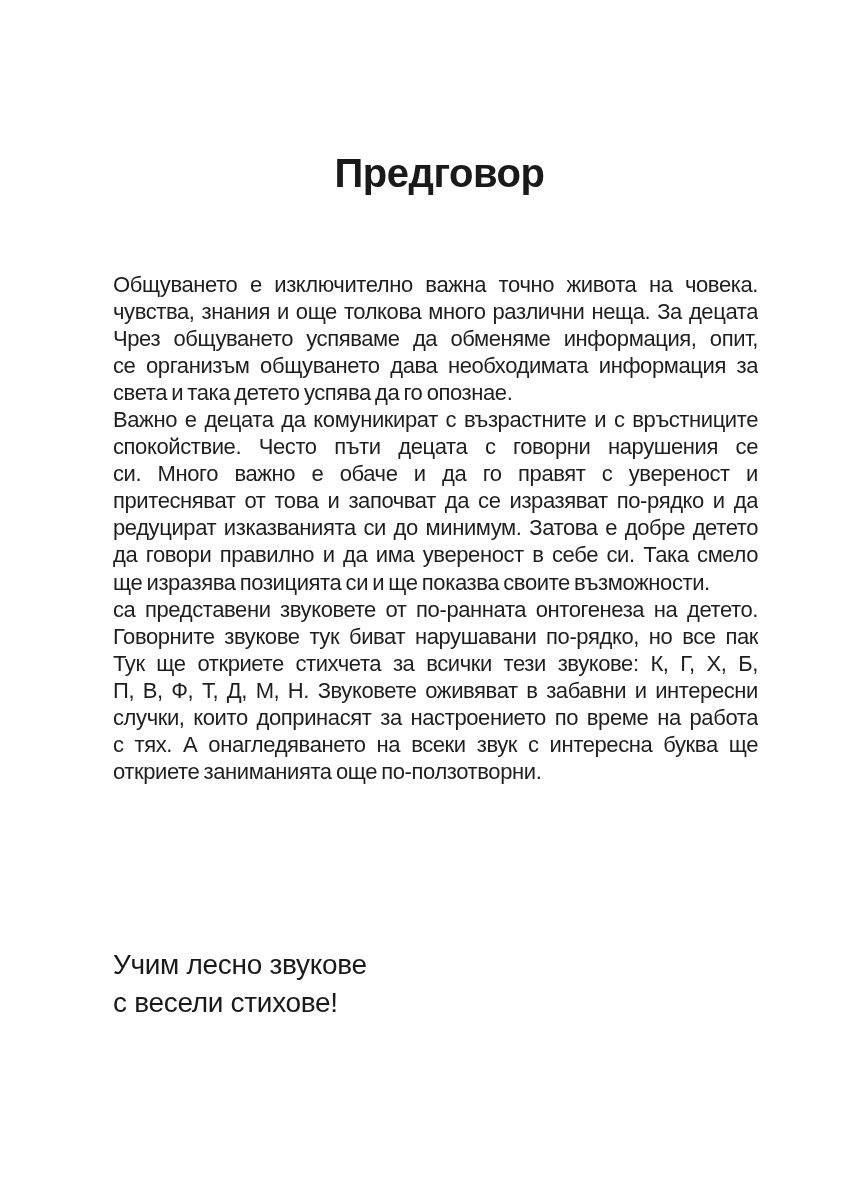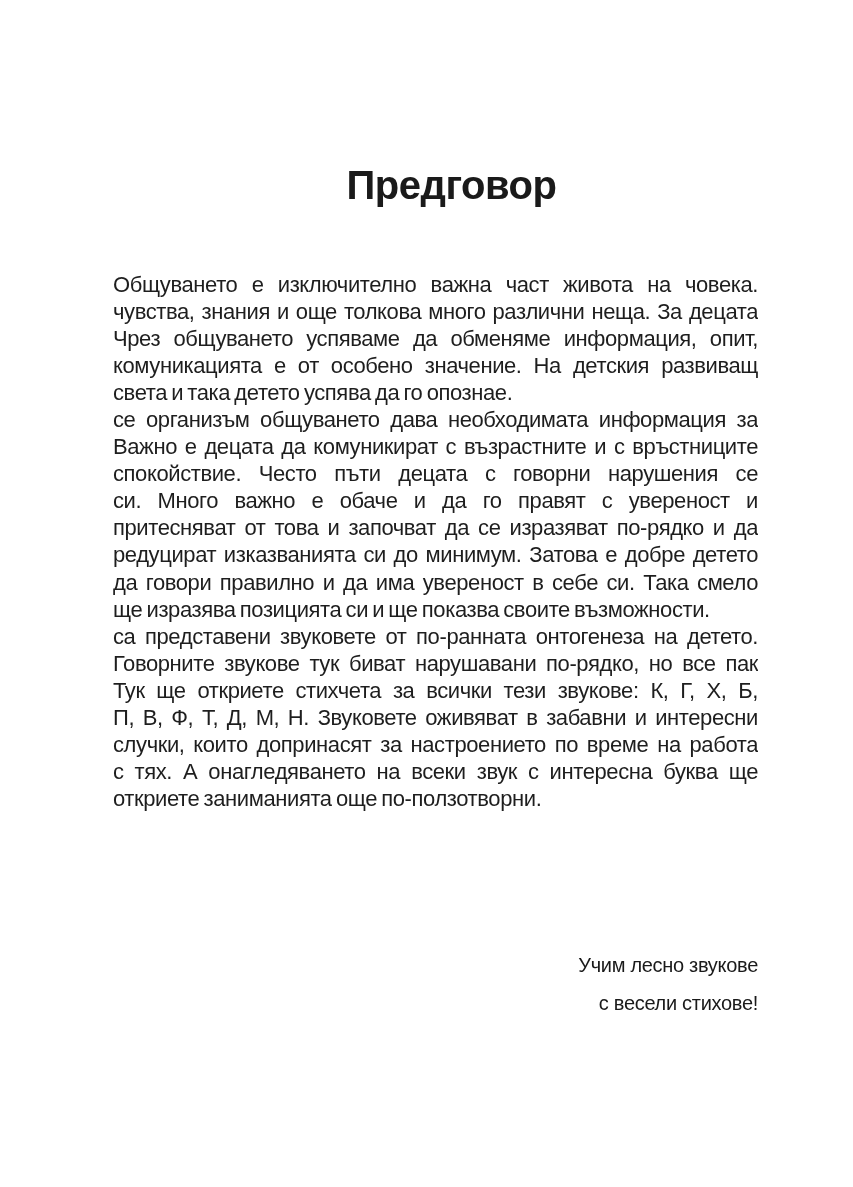--- a/index.html
+++ b/index.html
@@ -18,21 +18,21 @@
     position: relative;
     width: 853px;
     height: 1187px;
     background: #ffffff;
   }
   .title {
     position: absolute;
     top: 145px;
     left: 113px;
     width: 645px;
-    margin: 16px;
+    margin: 4px;
     text-align: center;
     font-size: 40px;
     line-height: 48px;
     font-weight: bold;
     letter-spacing: -0.5px;
     color: #1a1a1a;
   }
   .body-text {
     position: absolute;
     top: 271px;
@@ -50,42 +50,41 @@
     text-align-last: justify;
   }
   .line.pl {
     text-align-last: left;
   }
   .closing {
     position: absolute;
     top: 946px;
     left: 113px;
     width: 645px;
-    text-align: right;
-    font-size: 20px;
+    text-align: left;
+    font-size: 28px;
     line-height: 38px;
     letter-spacing: -0.3px;
     color: #1a1a1a;
   }
 </style>
 </head>
 <body>
 
 <div class="page">
 
   <h1 class="title">Предговор</h1>
 
   <section class="body-text">
 
-    <div class="line">Общуването е изключително важна част живота на човека.</div>
+    <div class="line">Общуването е изключително важна точно живота на човека.</div>
     <div class="line">чувства, знания и още толкова много различни неща. За децата</div>
     <div class="line">Чрез общуването успяваме да обменяме информация, опит,</div>
-    <div class="line">комуникацията е от особено значение. На детския развиващ</div>
+    <div class="line">се организъм общуването дава необходимата информация за</div>
     <div class="line pl">света и така детето успява да го опознае.</div>
-    <div class="line">се организъм общуването дава необходимата информация за</div>
 
     <div class="line">Важно е децата да комуникират с възрастните и с връстниците</div>
     <div class="line">спокойствие. Често пъти децата с говорни нарушения се</div>
     <div class="line">си. Много важно е обаче и да го правят с увереност и</div>
     <div class="line">притесняват от това и започват да се изразяват по-рядко и да</div>
     <div class="line">редуцират изказванията си до минимум. Затова е добре детето</div>
     <div class="line">да говори правилно и да има увереност в себе си. Така смело</div>
     <div class="line pl">ще изразява позицията си и ще показва своите възможности.</div>
 
     <div class="line">са представени звуковете от по-ранната онтогенеза на детето.</div>

